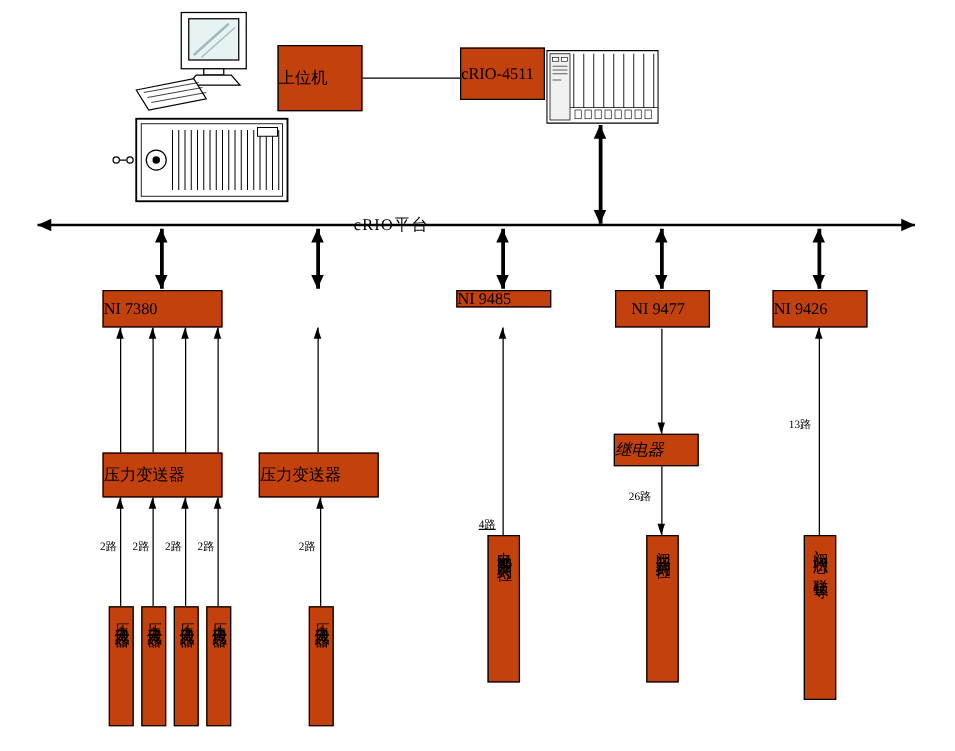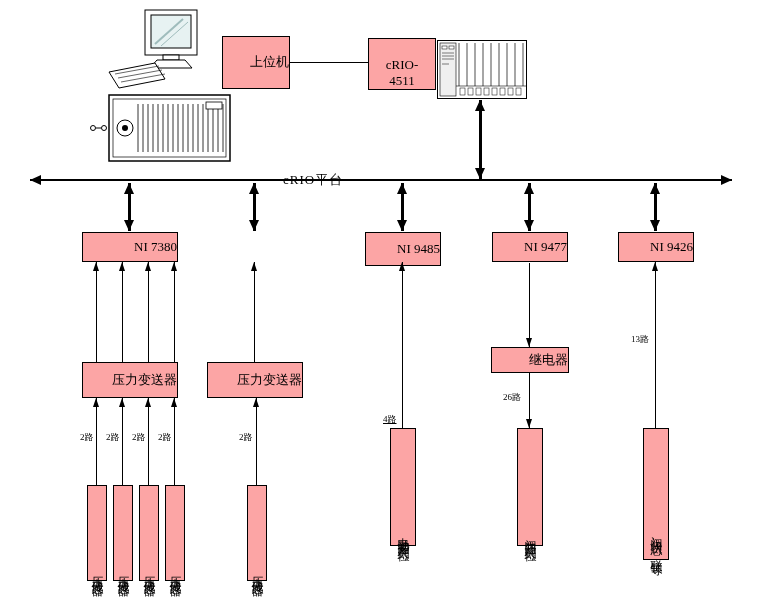--- a/index.html
+++ b/index.html
@@ -1,22 +1,22 @@
 <!DOCTYPE html>
 <html><head>
 <meta charset="utf-8">
 <style>
   html,body { margin:0; padding:0; background:#fff; }
   .canvas {
     position:relative; width:764px; height:601px; background:#ffffff;
     font-family:"Liberation Serif","DejaVu Serif",serif; color:#000; overflow:hidden;
   }
   .box {
-    position:absolute; border:1px solid #000; background:#fca5a5; box-sizing:border-box;
-    display:flex; align-items:center; justify-content:flex-end;
+    position:absolute; border:1px solid #000; background:#c2410c; box-sizing:border-box;
+    display:flex; align-items:center; justify-content:flex-start;
     font-size:13px; text-align:center; line-height:1.25;
   }
   .vbox {
     writing-mode:vertical-rl; text-orientation:upright;
     letter-spacing:2px; font-size:12px; padding:3px 0;
   }
   .label { position:absolute; font-size:13px; white-space:nowrap; letter-spacing:1px; }
   .small-label { position:absolute; font-size:9px; white-space:nowrap; }
   
   .vline { position:absolute; width:1px; background:#000; }
@@ -84,21 +84,21 @@
     <path d="M50 12 V60 M55 12 V60 M60 12 V60 M65 12 V60 M70 12 V60 M75 12 V60 M80 12 V60 M85 12 V60 M90 12 V60 M95 12 V60 M100 12 V60 M105 12 V60 M110 12 V60 M115 12 V60 M120 12 V60 M125 12 V60 M130 12 V60 M135 12 V60" stroke="#000" stroke-width="0.8" fill="none"></path>
     <rect x="118" y="10" width="16" height="7" fill="#ffffff" stroke="#000" stroke-width="0.8"></rect>
   </svg>
 
   <div class="box" style="left:222px;top:36px;width:68px;height:53px;">
     <span>上位机</span>
   </div>
 
   <div class="hline" style="left:290px;top:62px;width:78px;"></div>
 
-  <div class="box" style="left:368px;top:38px;width:68px;height:52px;flex-direction:column;">
+  <div class="box" style="left:368px;top:38px;width:68px;height:42px;flex-direction:row;">
     <span>cRIO-</span>
     <span>4511</span>
   </div>
 
   <svg style="position:absolute;left:437px;top:40px;" width="90" height="60" viewBox="0 0 90 60">
     <rect x="0.5" y="0.5" width="89" height="58" fill="#ffffff" stroke="#000"></rect>
     <rect x="3" y="3" width="16" height="53" fill="#f0f0f0" stroke="#000" stroke-width="0.6"></rect>
     <rect x="5" y="6" width="5" height="3" fill="#fff" stroke="#000" stroke-width="0.5"></rect>
     <rect x="12" y="6" width="5" height="3" fill="#fff" stroke="#000" stroke-width="0.5"></rect>
     <path d="M5 13 H17 M5 16 H17 M5 19 H17 M5 24 H12" stroke="#000" stroke-width="0.5" fill="none"></path>
@@ -121,21 +121,21 @@
 
   <div class="dvline" style="left:128px;top:183px;height:48px;"></div>
   <div class="dvline" style="left:253px;top:183px;height:48px;"></div>
   <div class="dvline" style="left:401px;top:183px;height:48px;"></div>
   <div class="dvline" style="left:528px;top:183px;height:48px;"></div>
   <div class="dvline" style="left:654px;top:183px;height:48px;"></div>
 
   <div class="box" style="left:82px;top:232px;width:96px;height:30px;">
     <span>NI 7380</span>
   </div>
-  <div class="box" style="left:365px;top:232px;width:76px;height:34px;">
+  <div class="box" style="left:365px;top:232px;width:76px;height:14px;">
     <span>NI 9485</span>
   </div>
   <div class="box" style="left:492px;top:232px;width:76px;height:30px;padding-left:12px;">
     <span>NI 9477</span>
   </div>
   <div class="box" style="left:618px;top:232px;width:76px;height:30px;font-family:Liberation Serif, serif;">
     <span>NI 9426</span>
   </div>
 
   <div class="vline head-top" style="left:96px;top:262px;height:100px;"></div>
@@ -183,21 +183,21 @@
     <span>压力传感器</span>
   </div>
 
   <div class="vline head-top" style="left:402px;top:262px;height:166px;"></div>
   <div class="small-label" style="left:383px;top:413px;text-decoration:underline;">4路</div>
   <div class="box vbox" style="left:390px;top:428px;width:26px;height:118px;">
     <span>电动阀开关到位</span>
   </div>
 
   <div class="vline head-bottom" style="left:529px;top:263px;height:84px;"></div>
-  <div class="box" style="left:491px;top:347px;width:78px;height:26px;">
+  <div class="box" style="left:491px;top:347px;width:68px;height:26px;font-style:italic;">
     <span>继电器</span>
   </div>
   <div class="vline head-bottom" style="left:529px;top:373px;height:55px;"></div>
   <div class="small-label" style="left:503px;top:391px;">26路</div>
   <div class="box vbox" style="left:517px;top:428px;width:26px;height:118px;">
     <span>阀门开关到位</span>
   </div>
 
   <div class="vline head-top" style="left:655px;top:262px;height:166px;"></div>
   <div class="small-label" style="left:631px;top:333px;">13路</div>

